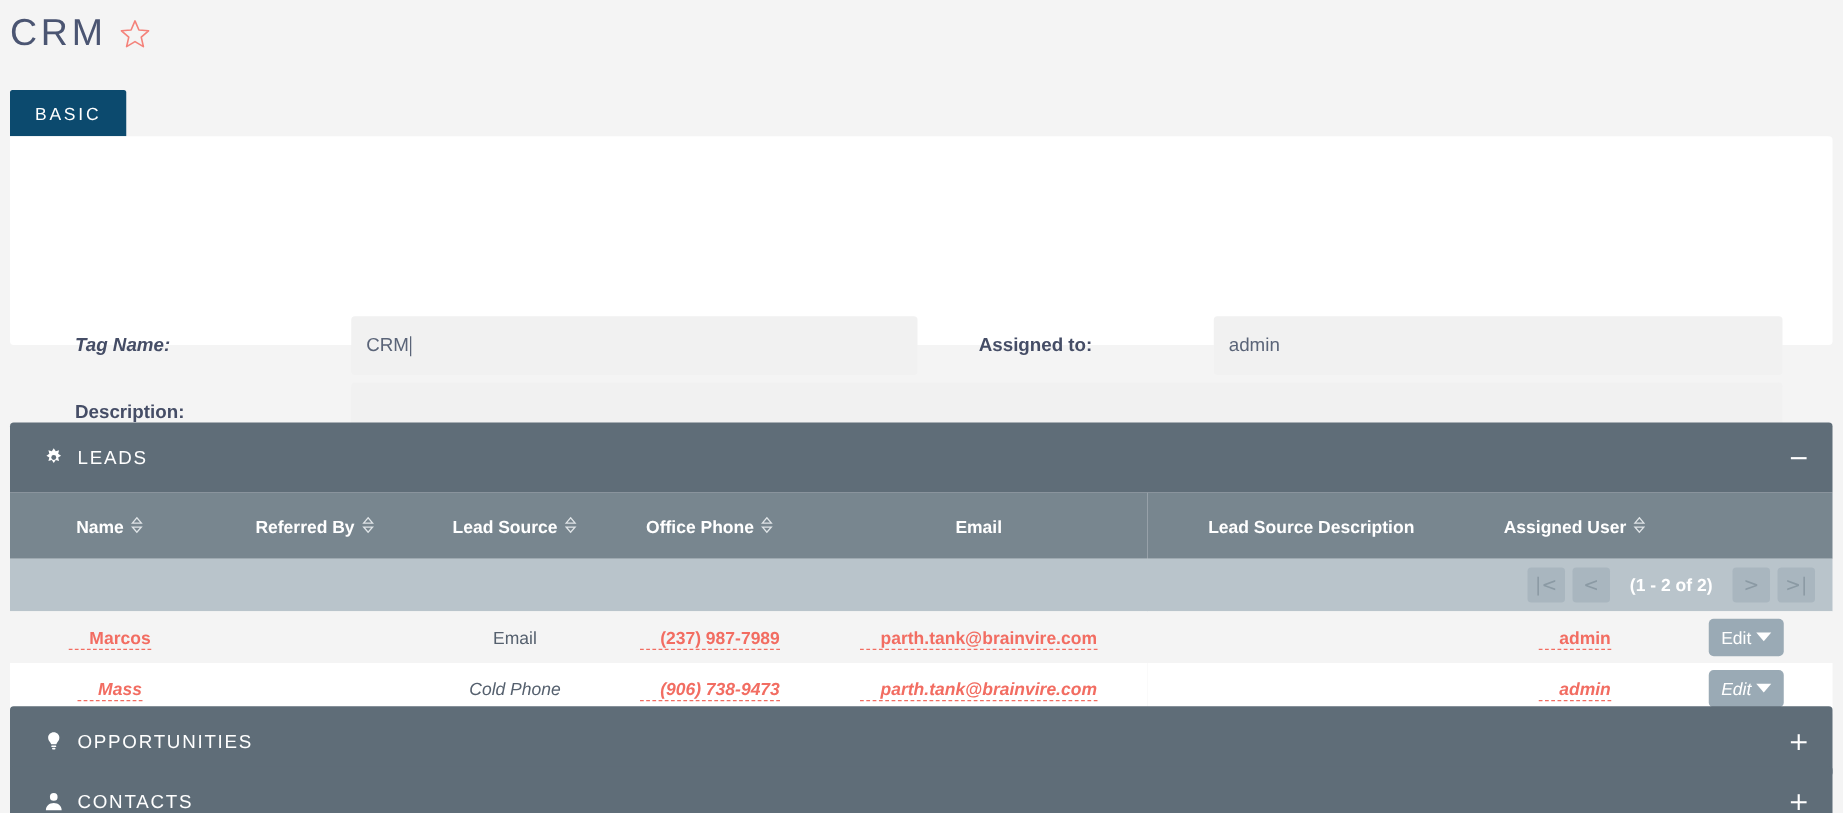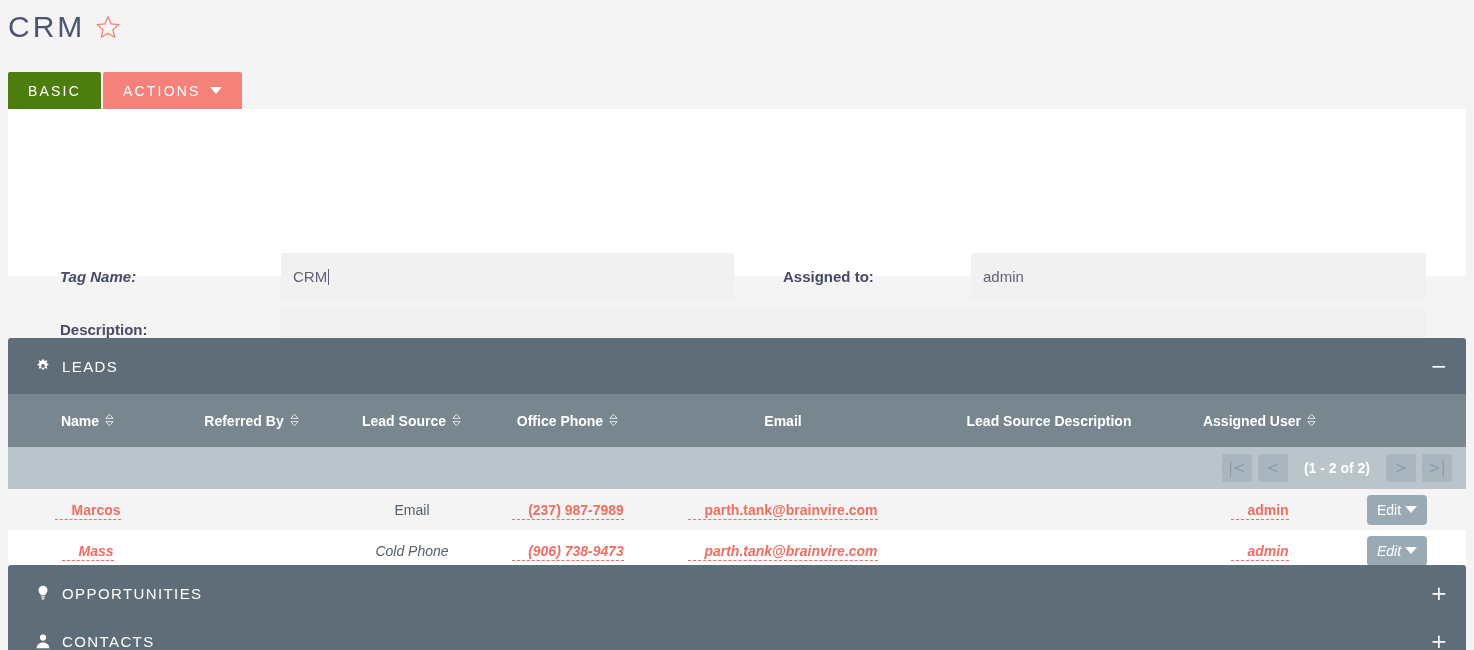--- a/index.html
+++ b/index.html
@@ -27,21 +27,21 @@
     position: absolute; left: 8px; top: 72px;
     display: flex; gap: 2px; align-items: stretch;
   }
   .tab {
     height: 37px; padding: 0 20px;
     display: flex; align-items: center; gap: 9px;
     font-size: 14px; letter-spacing: 2.2px; color: #ffffff;
     cursor: pointer; user-select: none;
     border-radius: 2px 2px 0 0;
   }
-  .tab-basic { background: #4d7c0f; }
+  .tab-basic { background: #0c4a6e; }
   .tab-actions { background: #f4827a; }
   .caret-down {
     width: 0; height: 0;
     border-left: 6px solid transparent;
     border-right: 6px solid transparent;
     border-top: 7px solid #ffffff;
   }
 
   
   .panel-basic {
@@ -188,24 +188,20 @@
   <span title="favorite">
     <svg class="star-icon" viewBox="0 0 24 24" fill="none" stroke="#f4827a" stroke-width="1.2" stroke-linejoin="round">
       <polygon points="12,2.5 14.9,9.2 22,9.8 16.6,14.5 18.2,21.5 12,17.8 5.8,21.5 7.4,14.5 2,9.8 9.1,9.2"></polygon>
     </svg>
   </span>
 </div>
 
 <div class="tabbar">
   <div class="tab tab-basic">
     <span>BASIC</span>
-  </div>
-  <div class="tab tab-actions">
-    <span>ACTIONS</span>
-    <span class="caret-down"></span>
   </div>
 </div>
 
 <div class="panel-basic">
 
   <div class="field-label lbl-tagname">Tag Name:</div>
   <div class="field-box box-tagname">
     <span>CRM</span>
       <span class="caret-bar"></span>
   </div>

